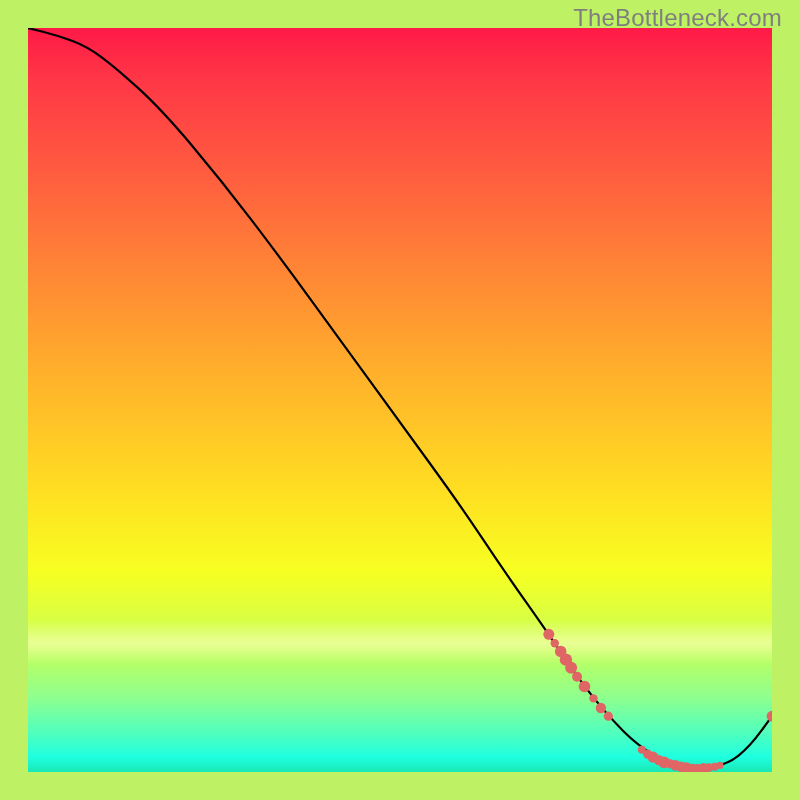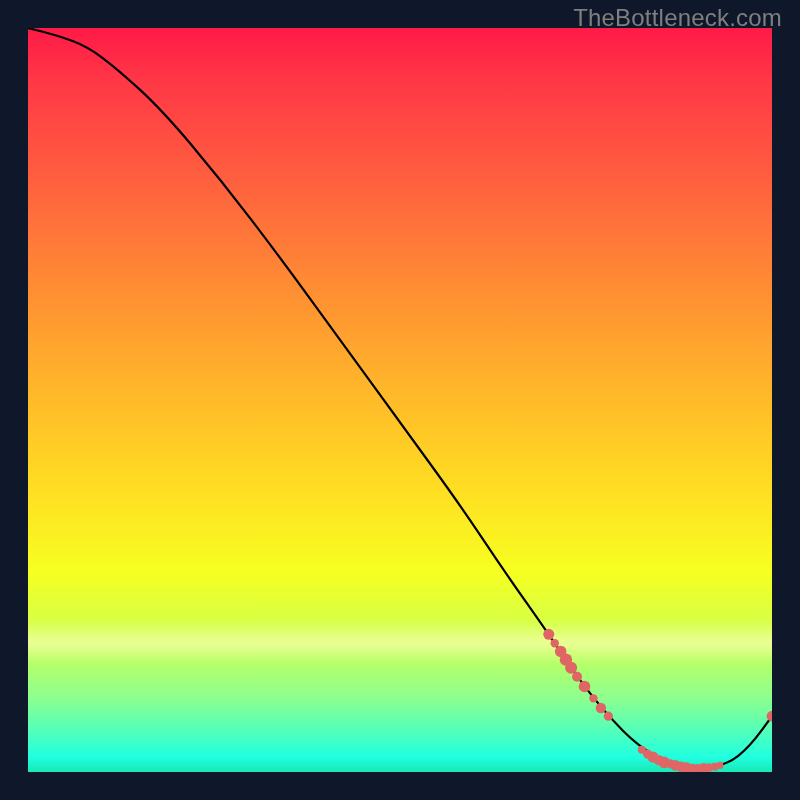--- a/index.html
+++ b/index.html
@@ -8,21 +8,21 @@
     width: 800px;
     height: 800px;
     background: #000;
     overflow: hidden;
     font-family: Arial, Helvetica, sans-serif;
   }
   .frame {
     position: relative;
     width: 800px;
     height: 800px;
-    background: #0f172a;
+    background: #bef264;
   }
   .watermark {
     position: absolute;
     top: 4px;
     right: 18px;
     color: #7f7f7f;
     font-size: 24px;
     font-weight: 400;
     letter-spacing: 0.2px;
     z-index: 5;

